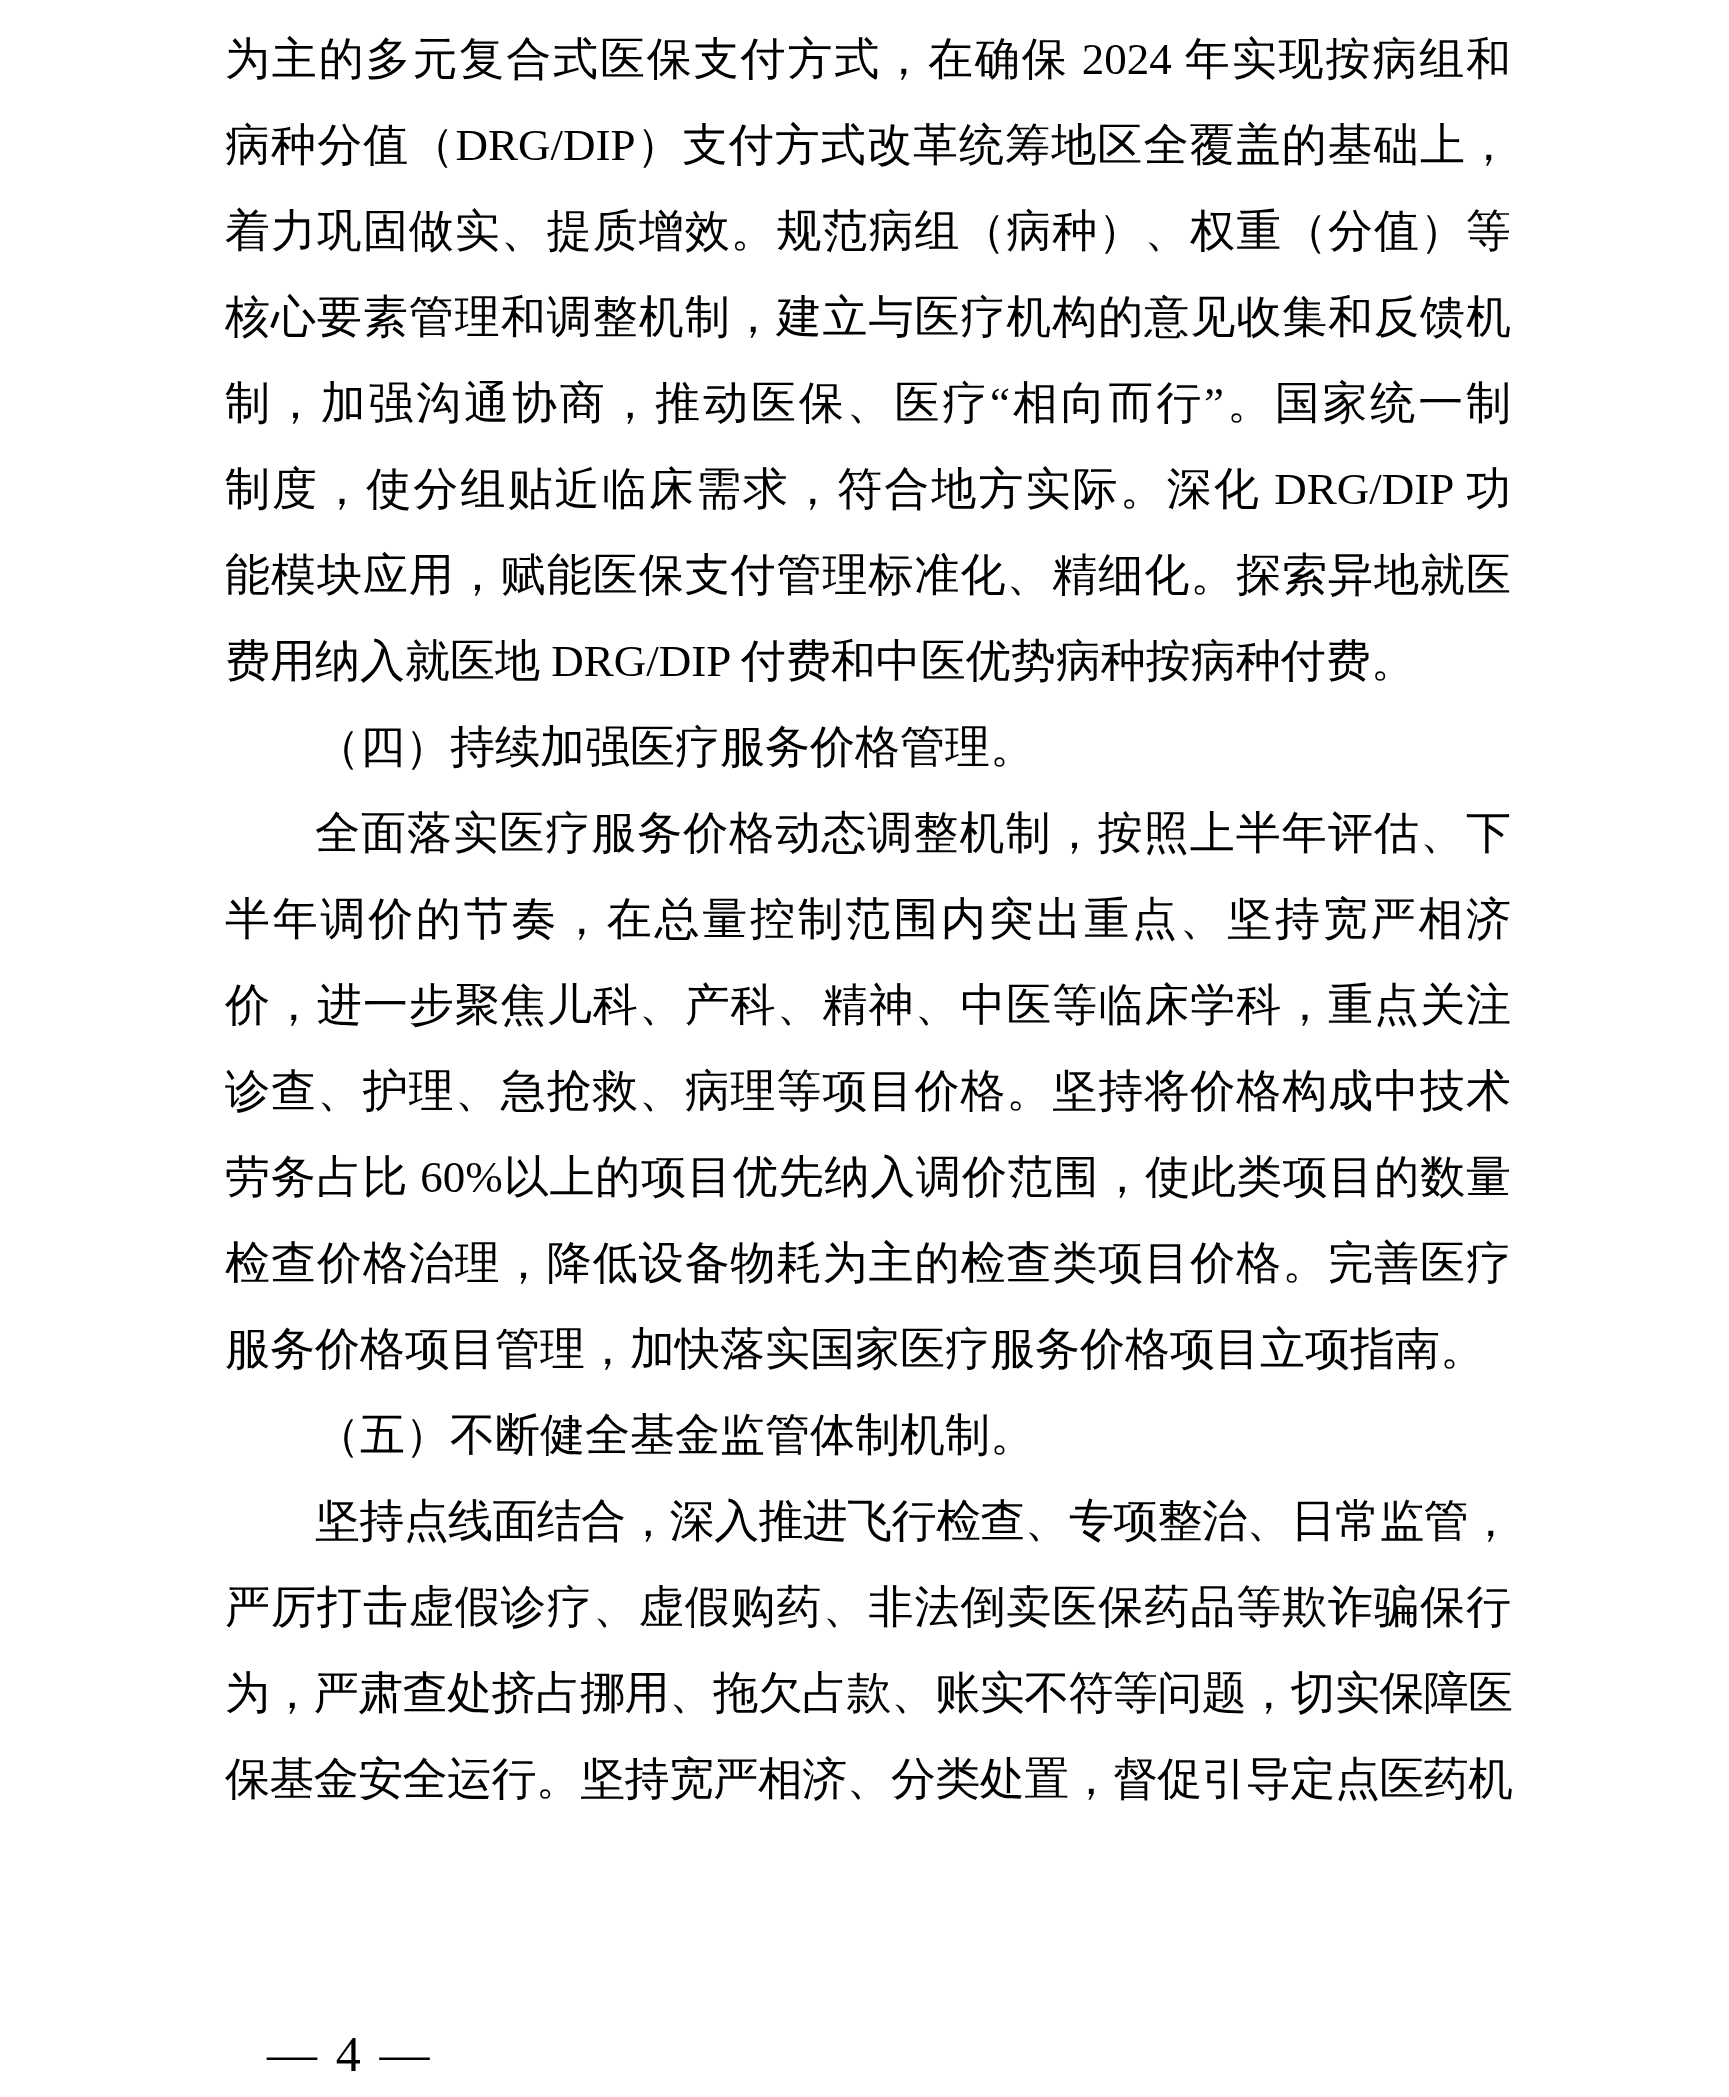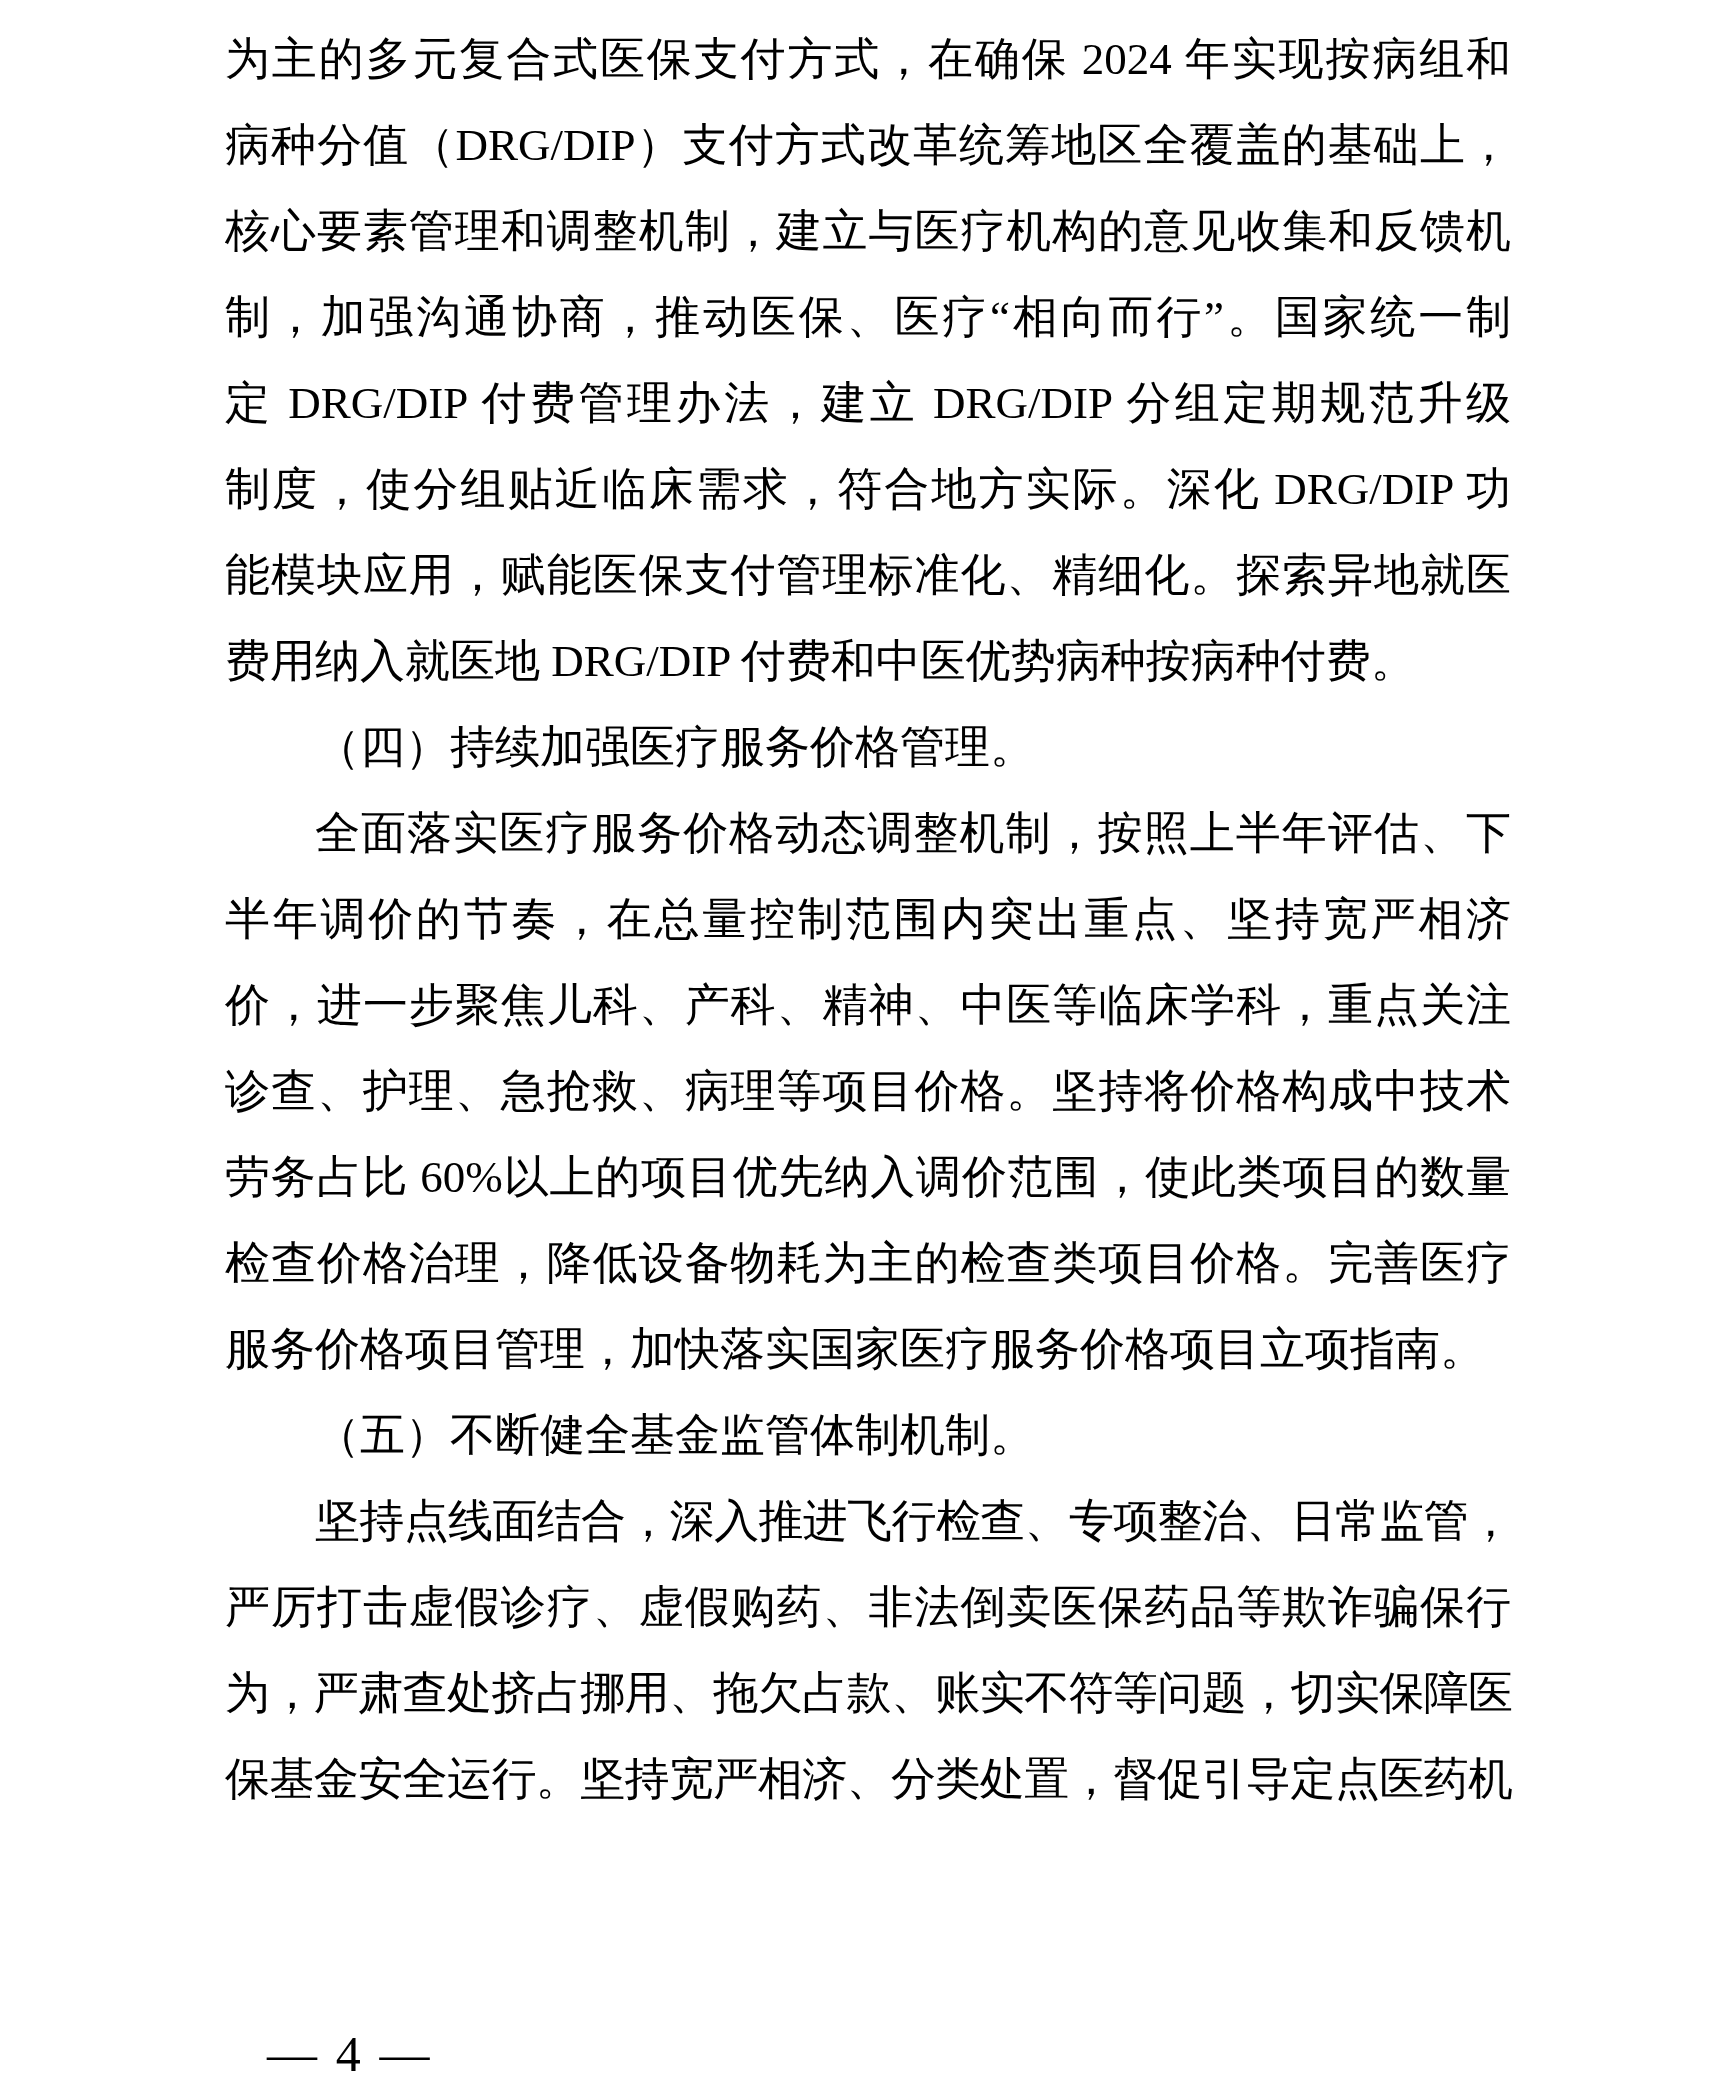--- a/index.html
+++ b/index.html
@@ -61,23 +61,23 @@
     color: #000000;
   }
 </style>
 </head>
 <body>
 
 <div class="page">
   <div class="content">
     <div class="line">为主的多元复合式医保支付方式，在确保 2024 年实现按病组和</div>
     <div class="line">病种分值（DRG/DIP）支付方式改革统筹地区全覆盖的基础上，</div>
+    <div class="line">着力巩固做实、提质增效。规范病组（病种）、权重（分值）等</div>
     <div class="line">核心要素管理和调整机制，建立与医疗机构的意见收集和反馈机</div>
     <div class="line">制，加强沟通协商，推动医保、医疗“相向而行”。国家统一制</div>
-    <div class="line">定 DRG/DIP 付费管理办法，建立 DRG/DIP 分组定期规范升级</div>
     <div class="line">制度，使分组贴近临床需求，符合地方实际。深化 DRG/DIP 功</div>
     <div class="line">能模块应用，赋能医保支付管理标准化、精细化。探索异地就医</div>
     <div class="line l-left">费用纳入就医地 DRG/DIP 付费和中医优势病种按病种付费。</div>
     <div class="line l-heading">（四）持续加强医疗服务价格管理。</div>
     <div class="line l-indent">全面落实医疗服务价格动态调整机制，按照上半年评估、下</div>
     <div class="line">半年调价的节奏，在总量控制范围内突出重点、坚持宽严相济</div>
     <div class="line">价，进一步聚焦儿科、产科、精神、中医等临床学科，重点关注</div>
     <div class="line">诊查、护理、急抢救、病理等项目价格。坚持将价格构成中技术</div>
     <div class="line">劳务占比 60%以上的项目优先纳入调价范围，使此类项目的数量</div>
     <div class="line">检查价格治理，降低设备物耗为主的检查类项目价格。完善医疗</div>

